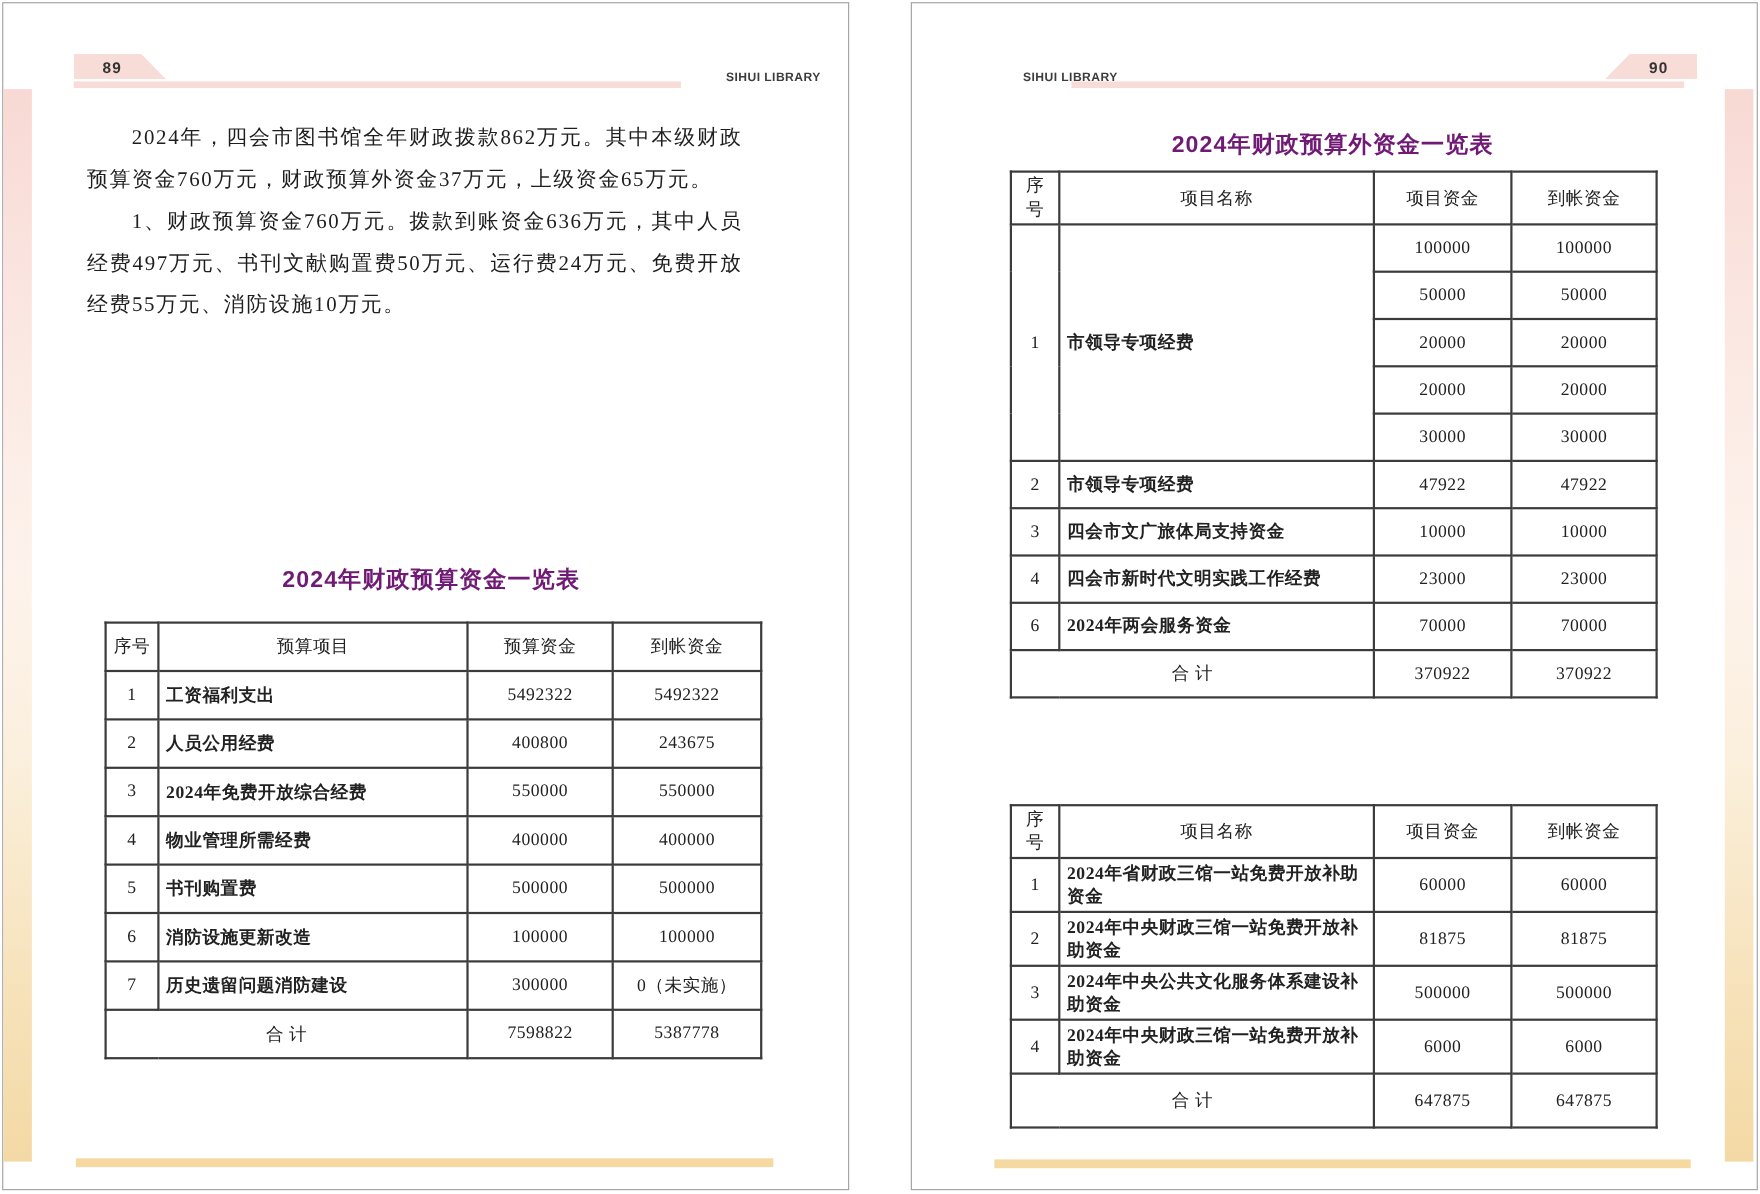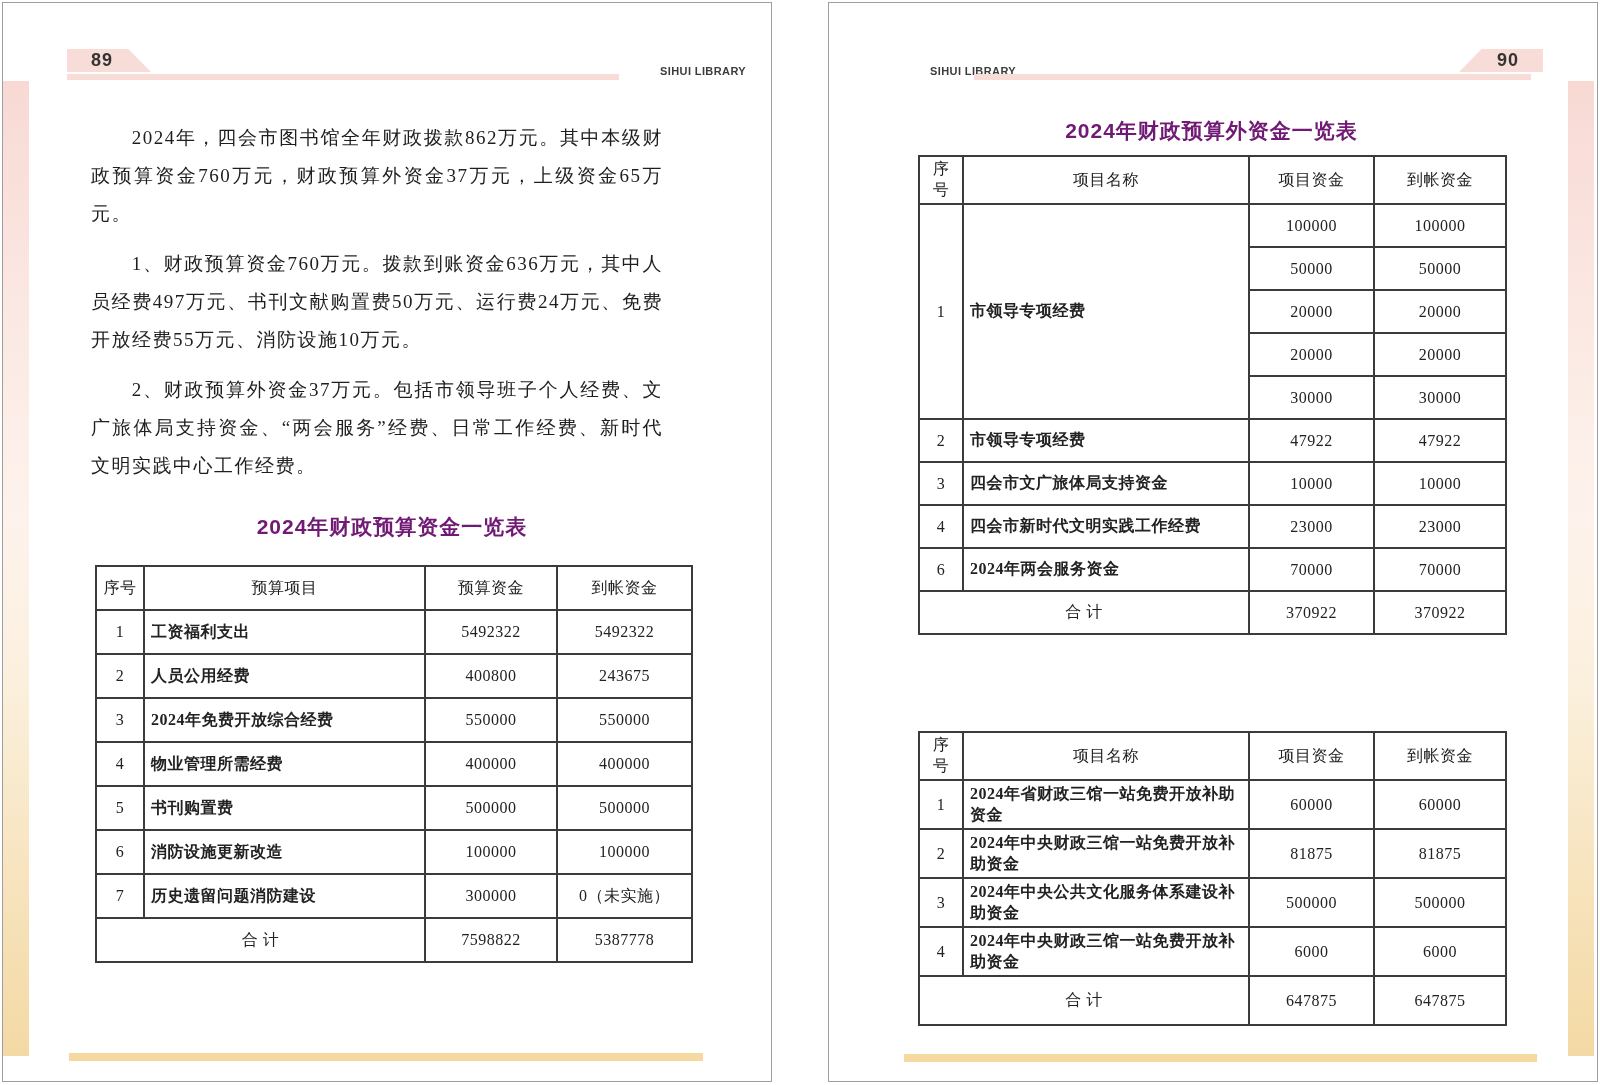--- a/index.html
+++ b/index.html
@@ -16,35 +16,35 @@
 
   
   .strip{position:absolute;top:78px;height:975px;width:26px;
     background:linear-gradient(180deg,#f8d9d4 0%,#fbe7e2 22%,#fdf3ec 45%,#fbf0dd 62%,#f7e3bd 82%,#f3d9a4 100%);}
   .strip-left{left:0;}
   .strip-right{right:3px;}
 
   
   .badge{position:absolute;top:46px;width:70px;height:23px;background:#f8dcd7;
     display:flex;align-items:center;justify-content:center;
-    font-family:"Liberation Sans","DejaVu Sans",sans-serif;font-size:18px;font-weight:600;
+    font-family:"Liberation Sans","DejaVu Sans",sans-serif;font-size:14px;font-weight:600;
     color:#333;letter-spacing:1px;}
   .badge-left{left:64px;clip-path:polygon(0 0,73% 0,100% 100%,0 100%);padding-right:14px;}
   .badge-right{left:630px;clip-path:polygon(27% 0,100% 0,100% 100%,0 100%);padding-left:14px;}
   .hline{position:absolute;top:71px;height:6px;background:#f8dcd7;}
   .hline-left{left:64px;width:552px;}
   .hline-right{left:145px;width:557px;}
   .brand{position:absolute;top:62px;font-family:"Liberation Sans","DejaVu Sans",sans-serif;
     font-size:11px;font-weight:bold;color:#3c3c3c;letter-spacing:0.4px;margin-left:28px;}
   .brand-l{left:629px;}
   .brand-r{left:73px;}
 
   
   .content{position:absolute;left:76px;top:104px;width:596px;}
-  .content p{margin:12px;font-size:19px;line-height:38px;letter-spacing:1.5px;
+  .content p{margin:0;font-size:19px;line-height:38px;letter-spacing:1.5px;
     text-align:justify;text-indent:2.15em;color:#1e1e1e;}
 
   
   .tbl-title{position:absolute;text-align:center;
     font-family:"Liberation Sans","DejaVu Sans",sans-serif;
     font-size:21px;font-weight:bold;color:#701a75;letter-spacing:1px;}
   .title-budget{left:90px;top:510px;width:598px;}
   .title-extra{left:89px;top:114px;width:587px;}
   .title-superior{left:89px;top:690px;width:587px;}
 
@@ -76,21 +76,20 @@
 
   <div class="badge badge-left">
     <span>89</span>
   </div>
   <div class="hline hline-left"></div>
   <div class="brand brand-l">SIHUI LIBRARY</div>
 
   <div class="content">
     <p>2024年，四会市图书馆全年财政拨款862万元。其中本级财政预算资金760万元，财政预算外资金37万元，上级资金65万元。</p>
     <p>1、财政预算资金760万元。拨款到账资金636万元，其中人员经费497万元、书刊文献购置费50万元、运行费24万元、免费开放经费55万元、消防设施10万元。</p>
-    <p>2、财政预算外资金37万元。包括市领导班子个人经费、文广旅体局支持资金、“两会服务”经费、日常工作经费、新时代文明实践中心工作经费。</p>
   </div>
 
   <div class="tbl-title title-budget">2024年财政预算资金一览表</div>
 
   <table class="dtable t-budget">
     <colgroup>
         <col style="width:48px">
         <col style="width:281px">
         <col style="width:132px">
         <col style="width:135px">

